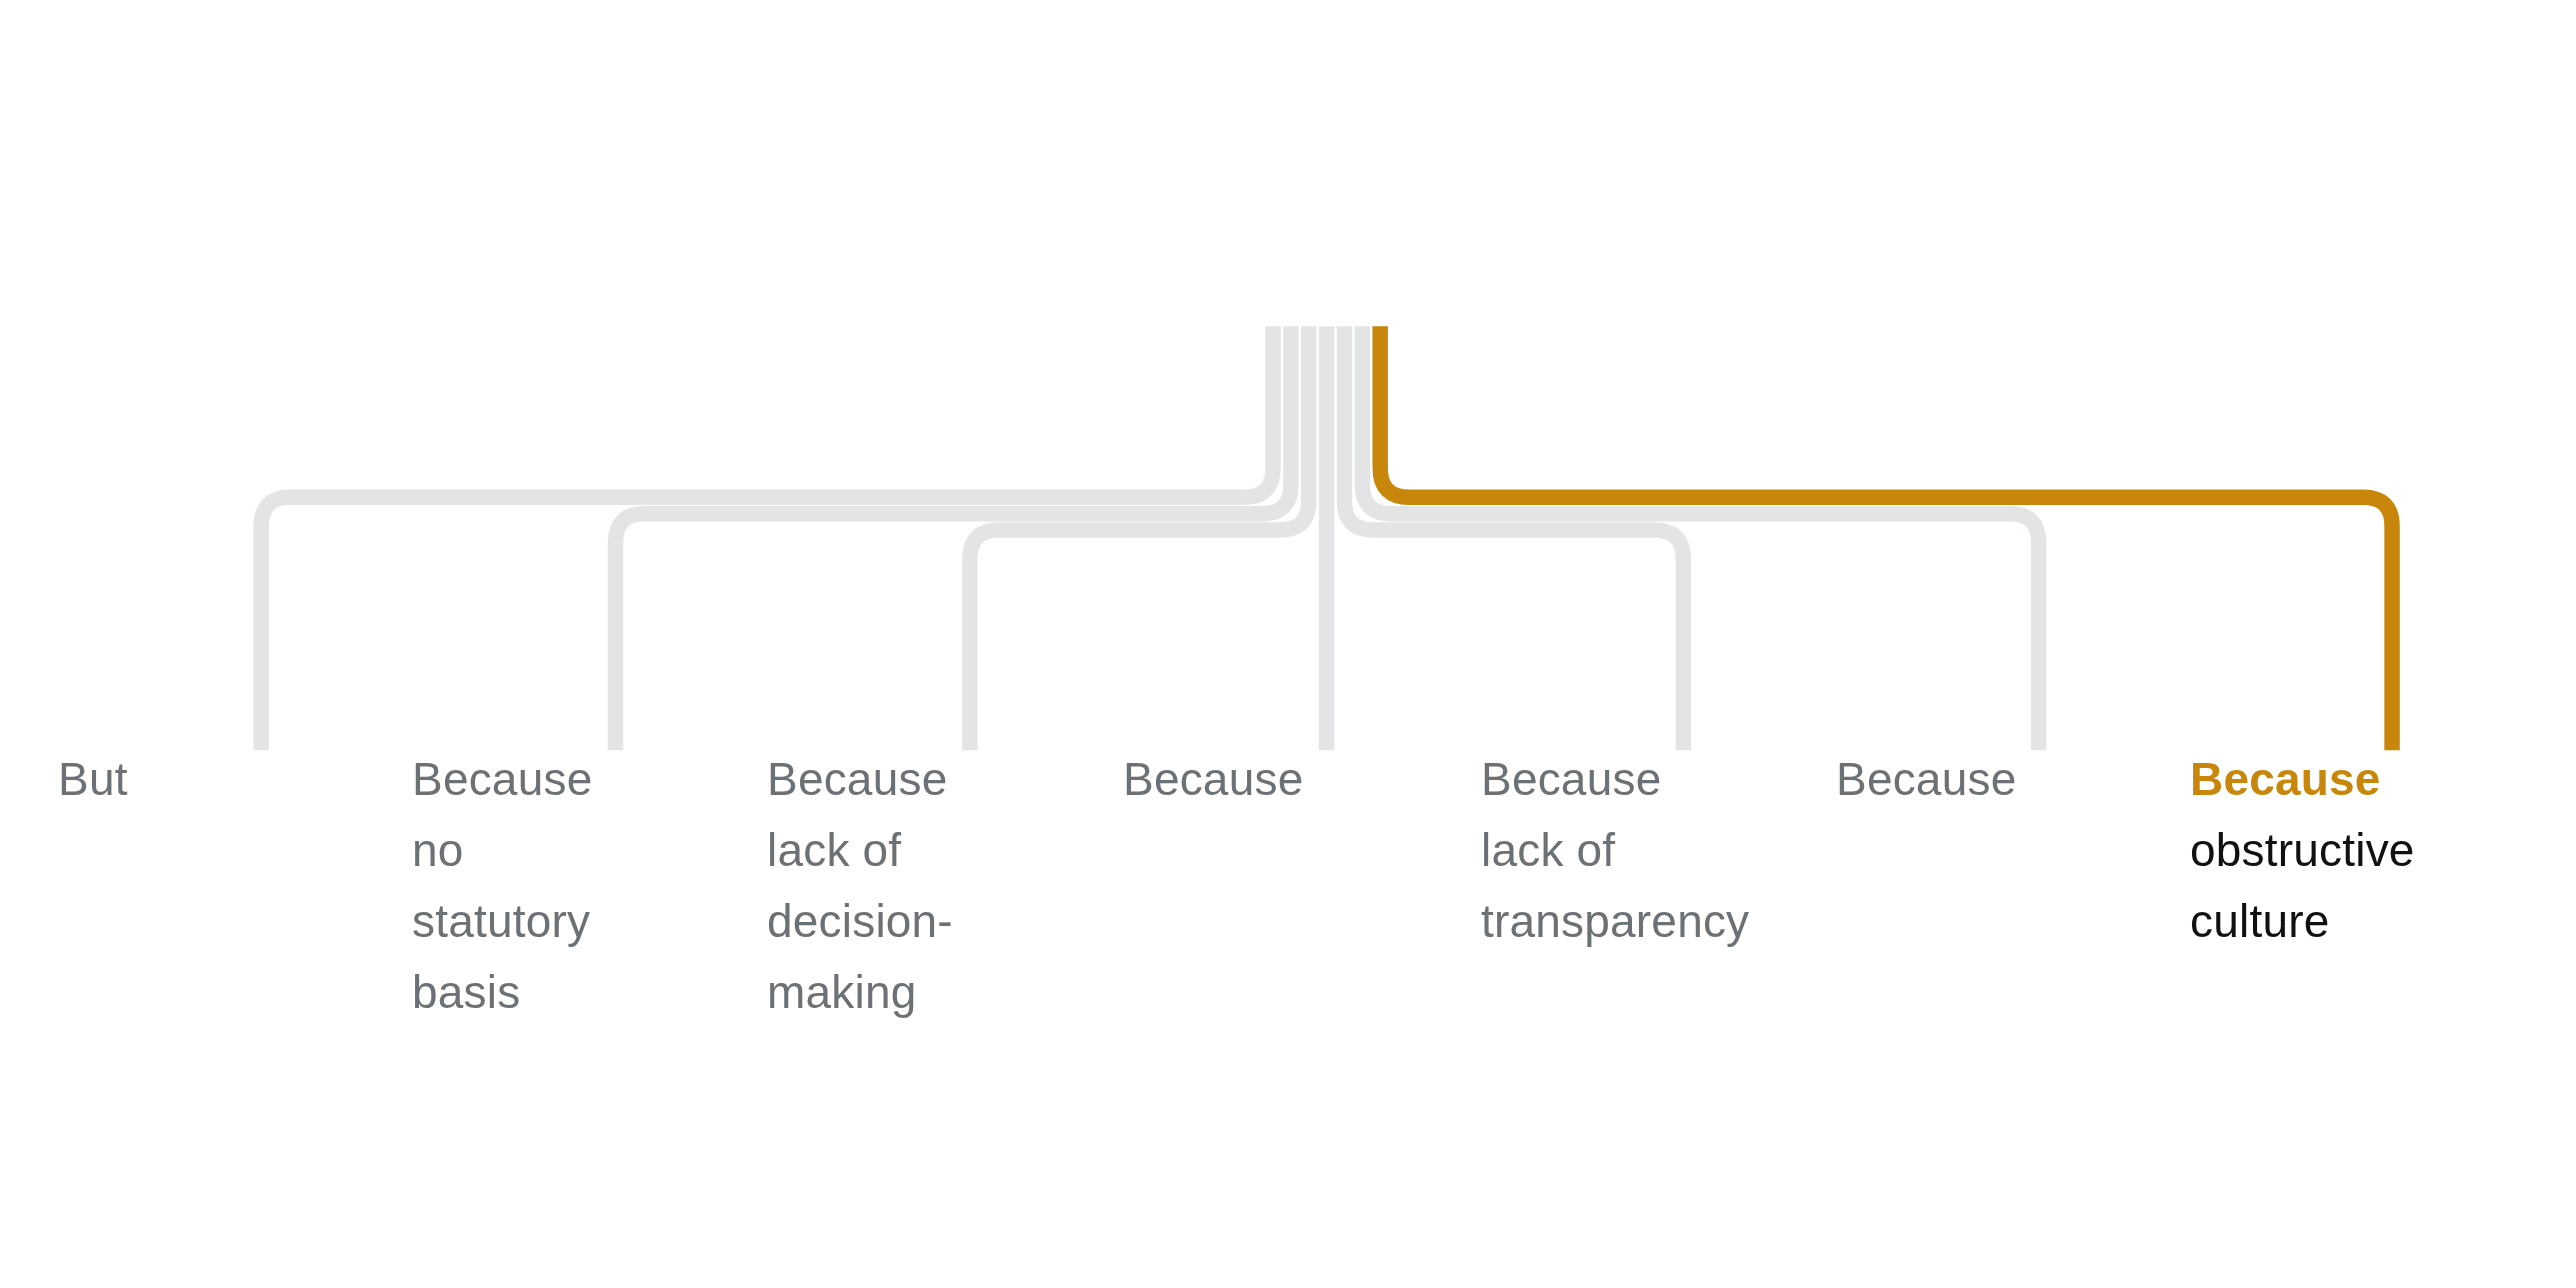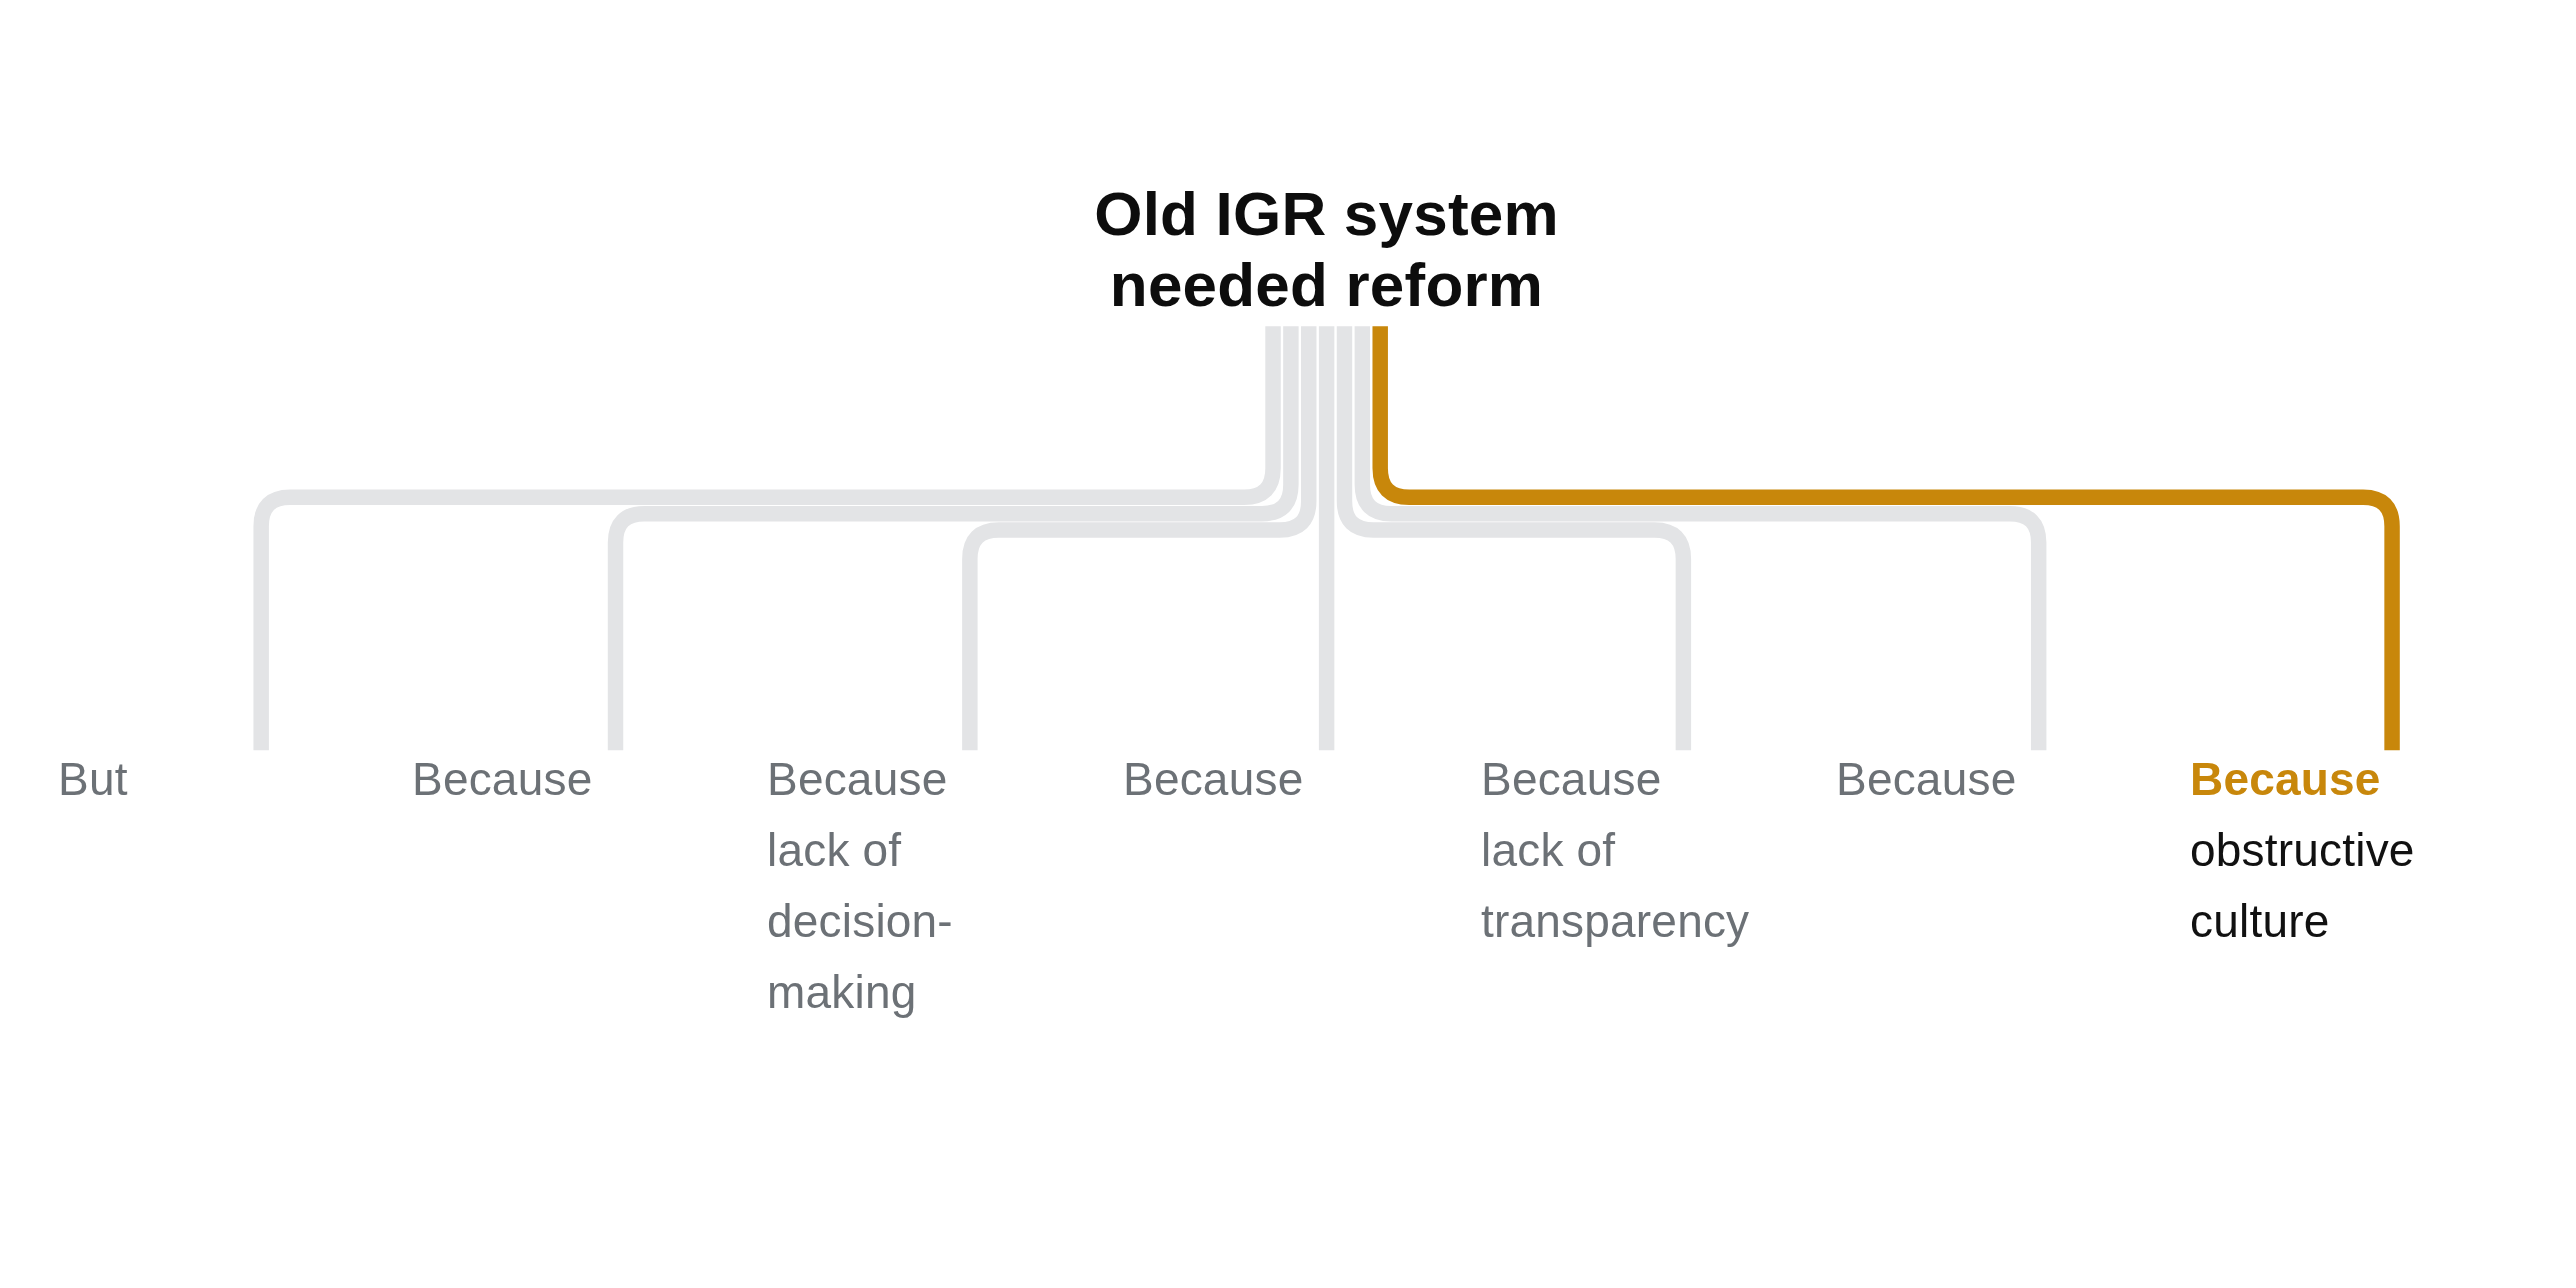--- a/index.html
+++ b/index.html
@@ -88,29 +88,30 @@
     <path class="connector" d="M 1336.5 338 L 1336.5 502 Q 1336.5 532 1306.5 532 L 667 532 Q 637 532 637 562 L 637 777"></path>
     <path class="connector" d="M 1318 338 L 1318 485 Q 1318 515 1288 515 L 300 515 Q 270 515 270 545 L 270 777"></path>
 
     <path class="connector" d="M 1373.5 338 L 1373.5 777"></path>
 
     <path class="connector" d="M 1392 338 L 1392 519 Q 1392 549 1422 549 L 1713 549 Q 1743 549 1743 579 L 1743 777"></path>
     <path class="connector" d="M 1410.5 338 L 1410.5 502 Q 1410.5 532 1440.5 532 L 2081 532 Q 2111 532 2111 562 L 2111 777"></path>
     <path class="connector gold" d="M 1429 338 L 1429 485 Q 1429 515 1459 515 L 2447 515 Q 2477 515 2477 545 L 2477 777"></path>
   </svg>
 
-  <div class="diagram-title">Old IGR system
-needed reform</div>
 
   <div class="branch-label col-0">
     <span class="keyword">But</span>
   </div>
 
   <div class="branch-label col-1">
     <span class="keyword">Because</span>
+    <span class="detail">no
+statutory
+basis</span>
   </div>
 
   <div class="branch-label col-2">
     <span class="keyword">Because</span>
     <span class="detail">lack of
 decision-
 making</span>
   </div>
 
   <div class="branch-label col-3">

